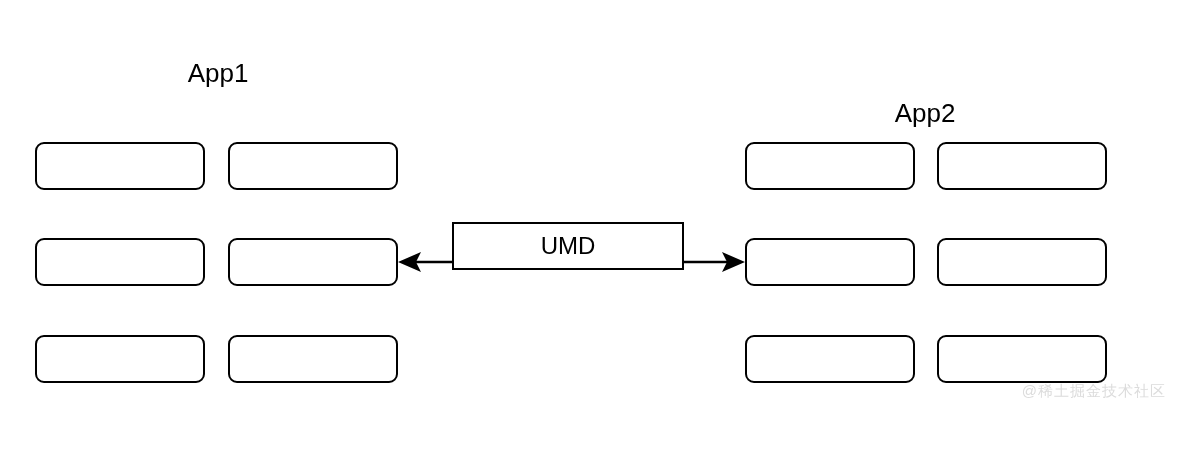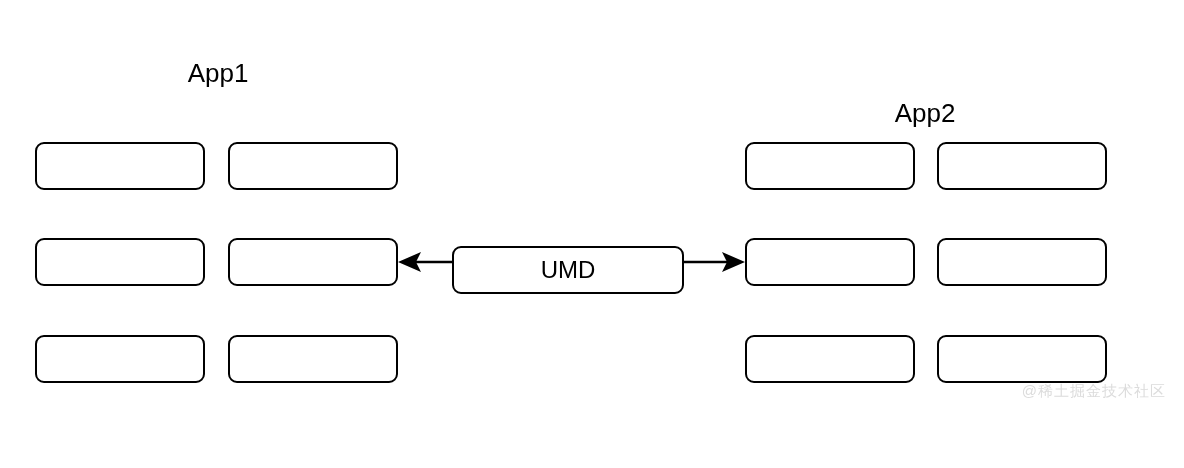--- a/index.html
+++ b/index.html
@@ -50,26 +50,26 @@
 
   
   .row-1 { top: 142px; }
   .row-2 { top: 238px; }
   .row-3 { top: 335px; }
 
   
   #umd-box {
     position: absolute;
     left: 452px;
-    top: 246px;
+    top: 222px;
     width: 232px;
     height: 48px;
     box-sizing: border-box;
     border: 2px solid #000000;
-    border-radius: 9px;
+    border-radius: 0;
     background: #ffffff;
     display: flex;
     align-items: center;
     justify-content: center;
   }
   #umd-label {
     font-size: 24px;
     line-height: 1;
     color: #000000;
     white-space: nowrap;

